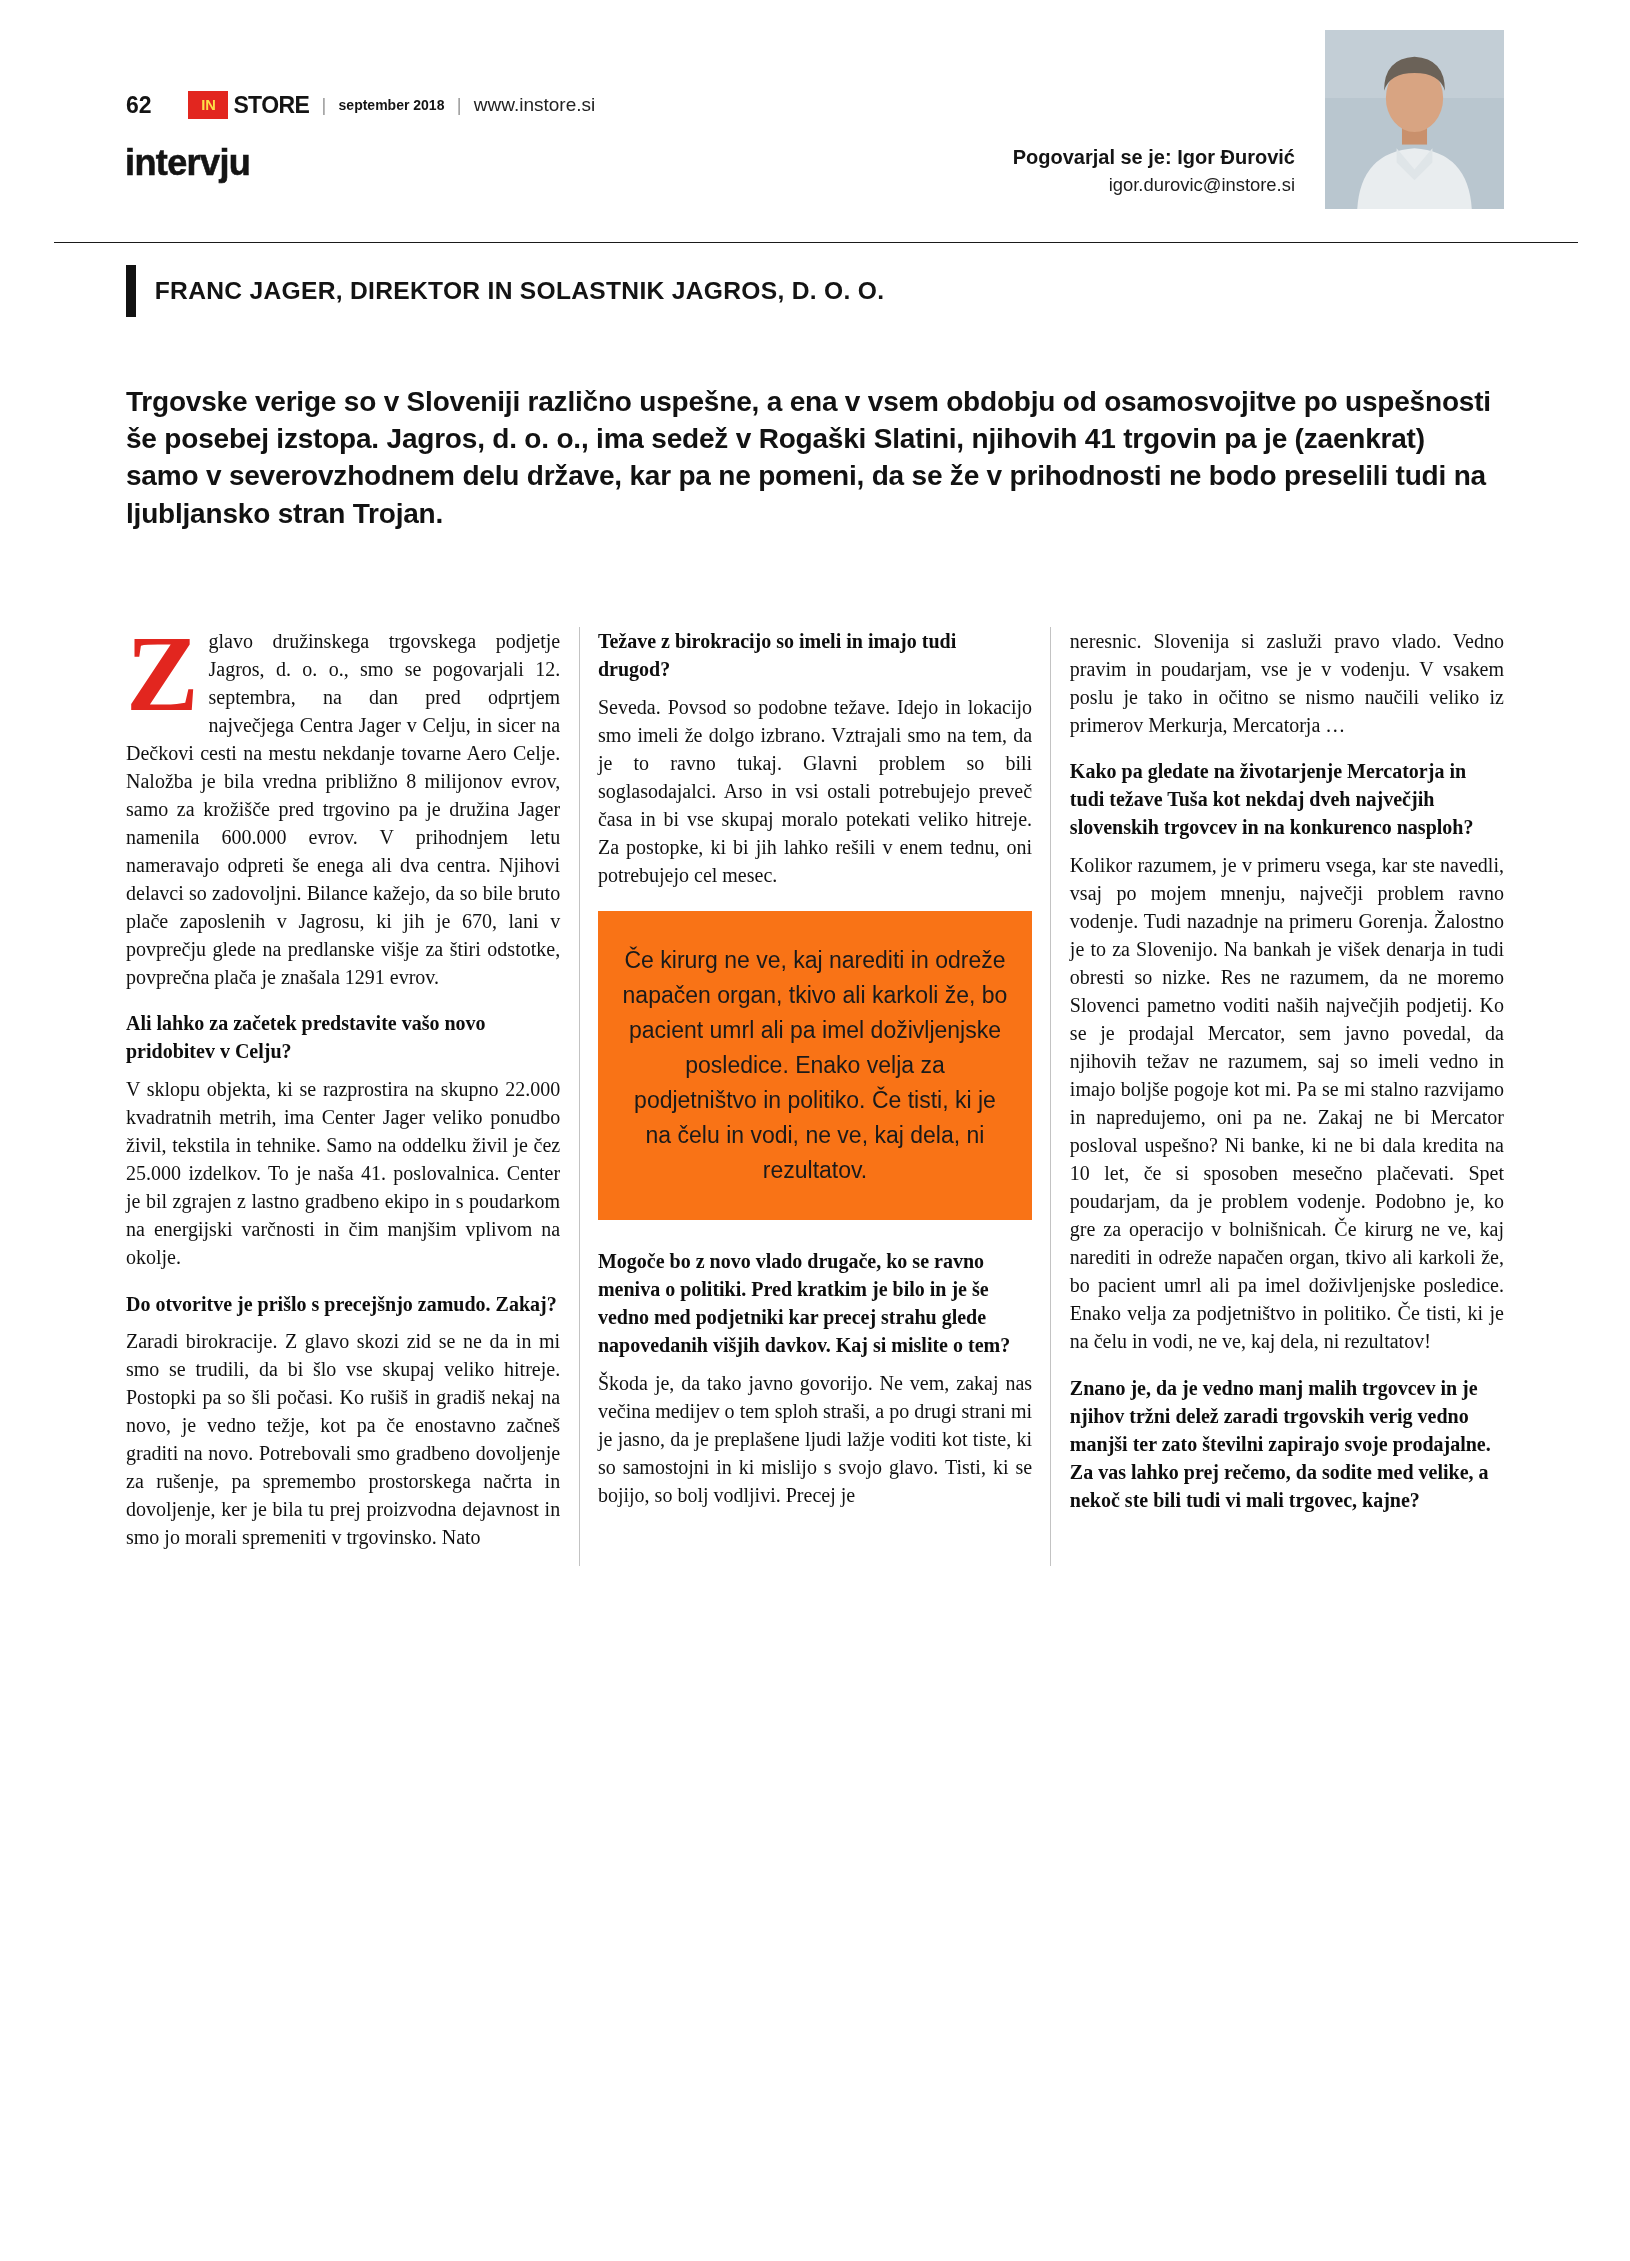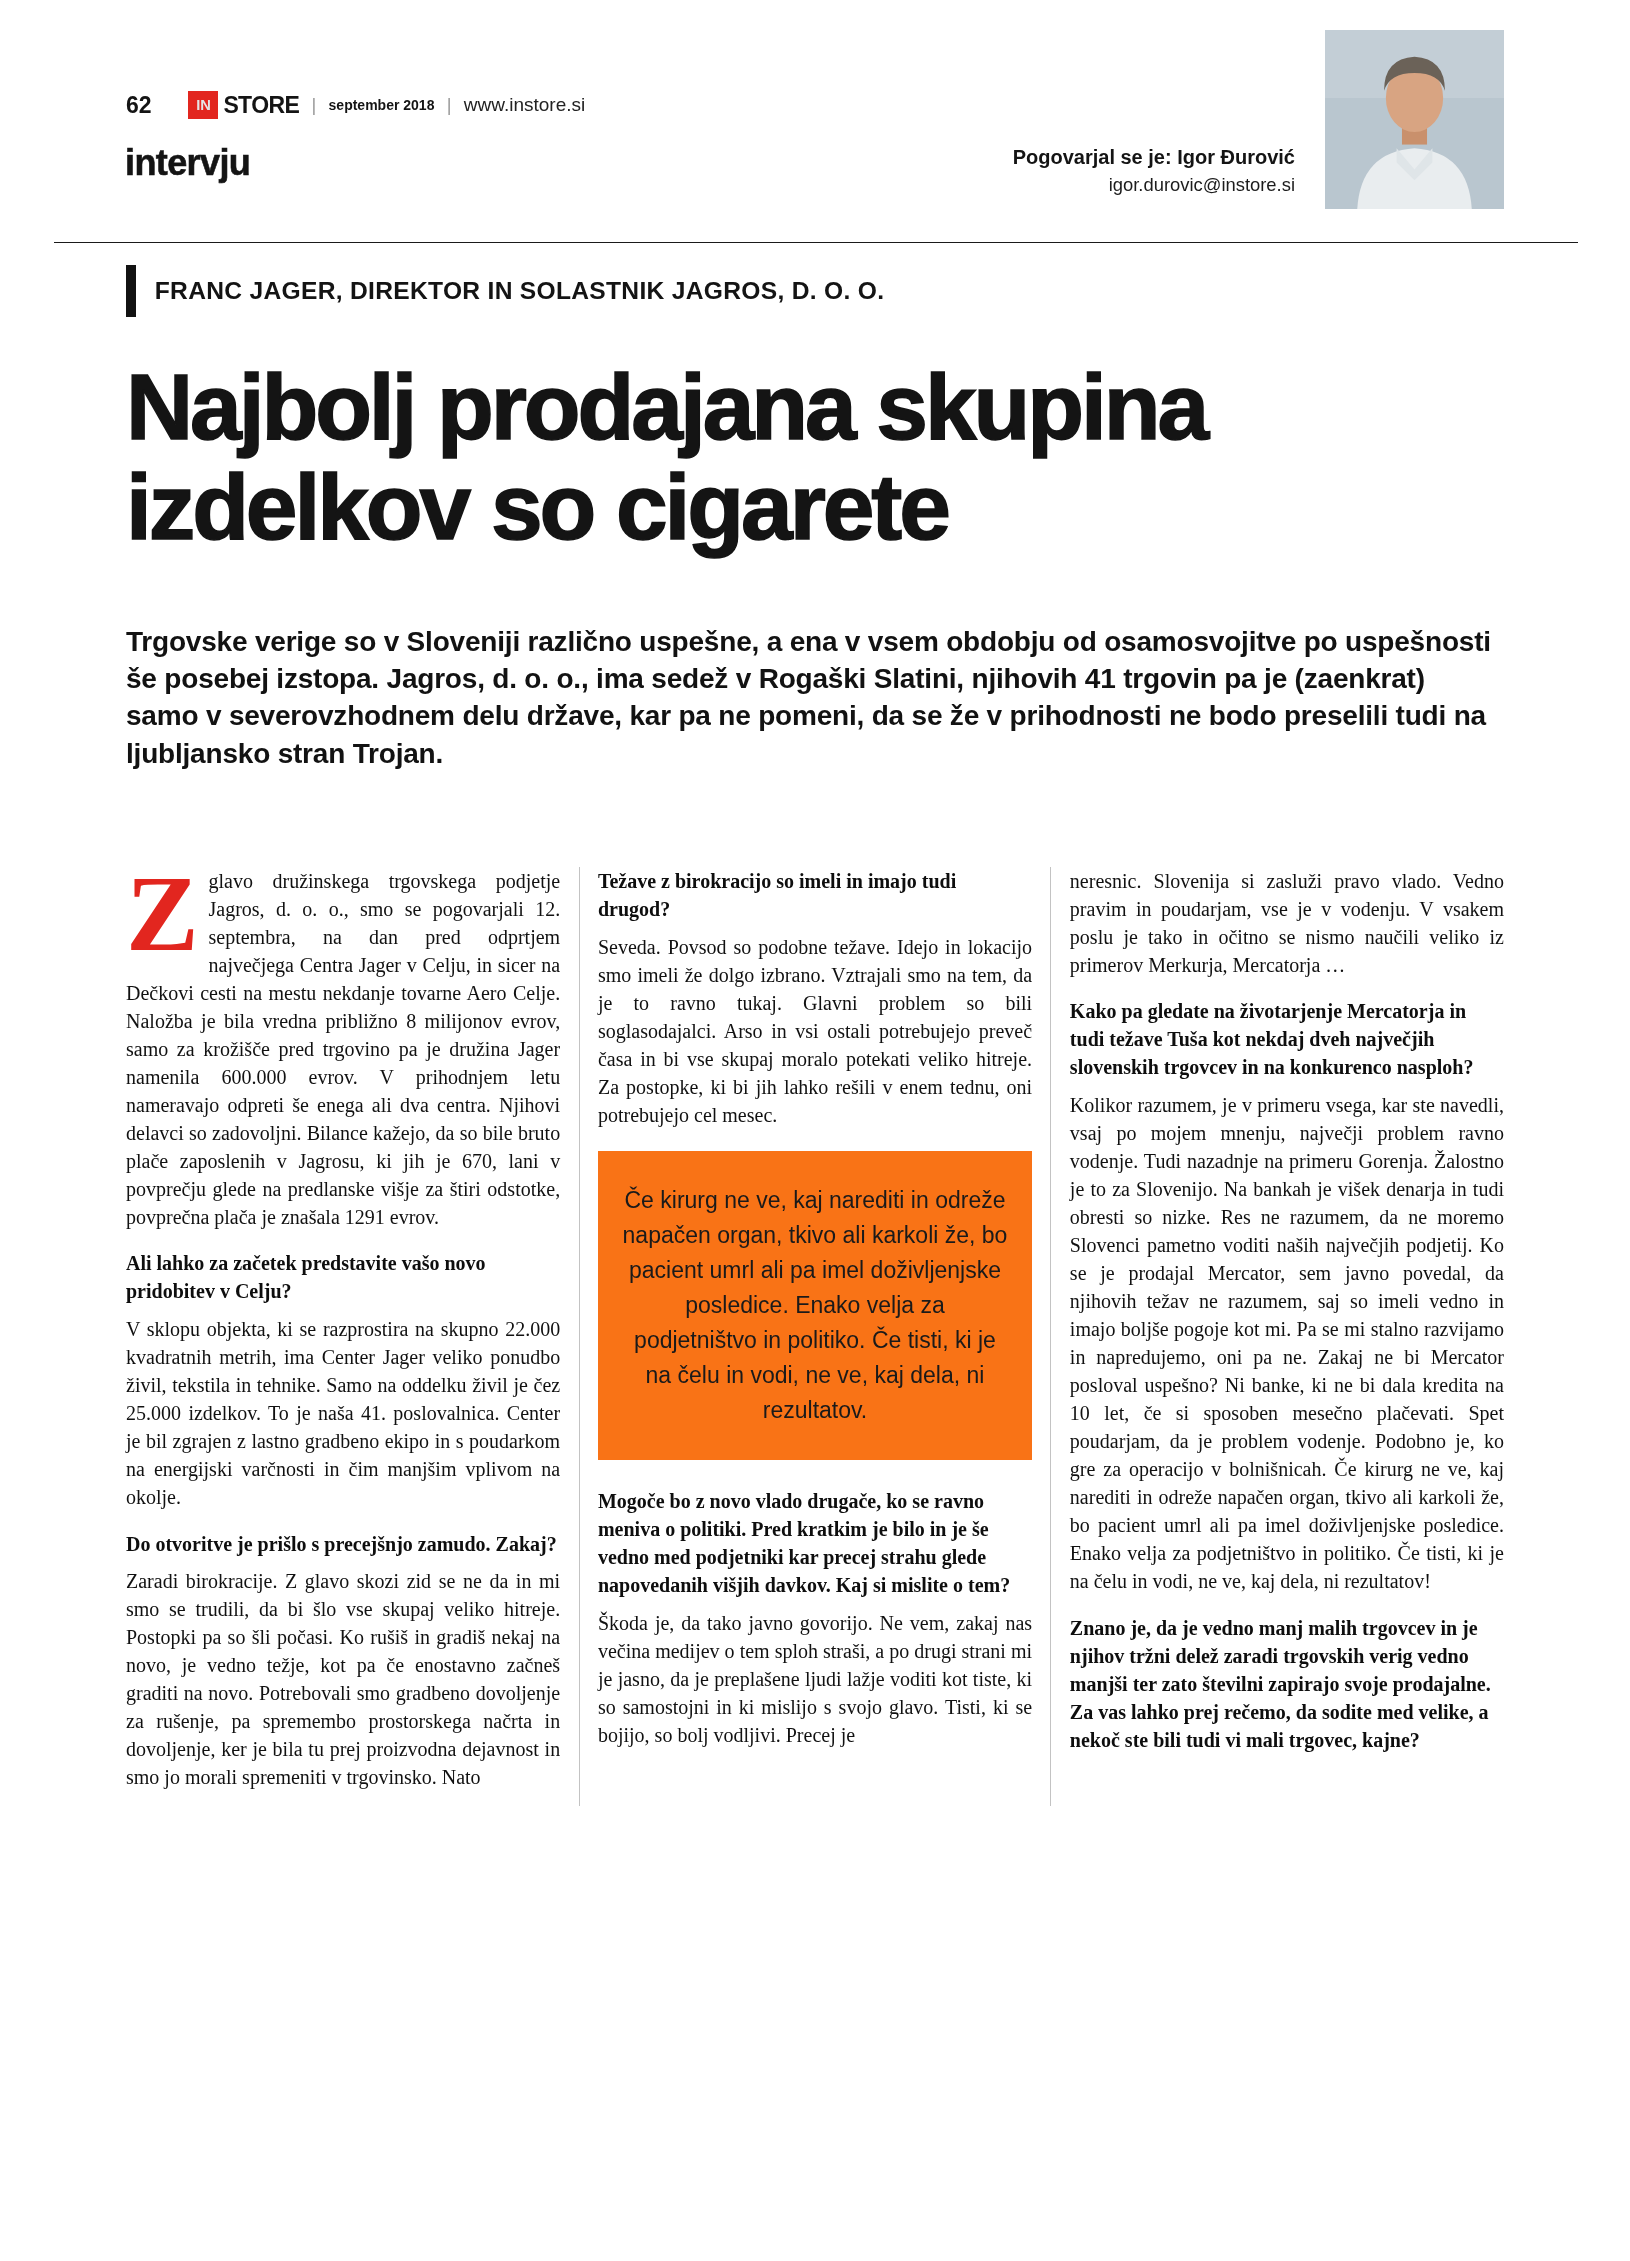--- a/index.html
+++ b/index.html
@@ -21,22 +21,22 @@
   
   .masthead{ position:relative; height:243px; }
   .top-row{
     position:absolute; left:126px; top:91px;
     display:flex; align-items:center; gap:12.3px;
   }
   .page-number{ font-weight:bold; font-size:23px; margin-right:24.6px; }
   .logo{ display:flex; align-items:center; gap:4.9px; }
   .logo-badge{
     display:flex; align-items:center; justify-content:center;
-    width:30px; height:28px; background:var(--red);
-    color:#e5e5e5; font-weight:bold; font-size:14.7px;
+    width:40px; height:28px; background:var(--red);
+    color:#fde047; font-weight:bold; font-size:14.7px;
   }
   .logo-name{ font-weight:bold; font-size:23px; letter-spacing:-0.6px; }
   .sep{ color:#9a9a9a; font-size:18.4px; font-weight:normal; }
   .issue{ font-weight:bold; font-size:14px; }
   .website{ font-size:19px; color:#222; }
   .section-title{
     position:absolute; left:125px; top:142px;
     font-size:36px; font-weight:bold; letter-spacing:-0.6px;
     -webkit-text-stroke:0.6px var(--ink);
   }
@@ -153,21 +153,20 @@
     <div class="masthead-rule"></div>
   </header>
 
   <article class="article">
 
     <div class="kicker-row">
       <span class="kicker-bar"></span>
       <h3 class="kicker">FRANC JAGER, DIREKTOR IN SOLASTNIK JAGROS, D. O. O.</h3>
     </div>
 
-    <h1 class="headline">Najbolj prodajana skupina izdelkov so cigarete</h1>
 
     <p class="lead">Trgovske verige so v Sloveniji različno uspešne, a ena v vsem obdobju od osamosvojitve po uspešnosti še posebej izstopa. Jagros, d. o. o., ima sedež v Rogaški Slatini, njihovih 41 trgovin pa je (zaenkrat) samo v severovzhodnem delu države, kar pa ne pomeni, da se že v prihodnosti ne bodo preselili tudi na ljubljansko stran Trojan.</p>
 
     <div class="columns">
 
       <div class="col col-1">
         <p class="body"><span class="dropcap">Z</span><span>glavo družinskega trgovskega podjetje Jagros, d. o. o., smo se pogovarjali 12. septembra, na dan pred odprtjem največjega Centra Jager v Celju, in sicer na Dečkovi cesti na mestu nekdanje tovarne Aero Celje. Naložba je bila vredna približno 8 milijonov evrov, samo za krožišče pred trgovino pa je družina Jager namenila 600.000 evrov. V prihodnjem letu nameravajo odpreti še enega ali dva centra. Njihovi delavci so zadovoljni. Bilance kažejo, da so bile bruto plače zaposlenih v Jagrosu, ki jih je 670, lani v povprečju glede na predlanske višje za štiri odstotke, povprečna plača je znašala 1291 evrov.</span></p>
         <h3 class="qhead">Ali lahko za začetek predstavite vašo novo pridobitev v Celju?</h3>
         <p class="body">V sklopu objekta, ki se razprostira na skupno 22.000 kvadratnih metrih, ima Center Jager veliko ponudbo živil, tekstila in tehnike. Samo na oddelku živil je čez 25.000 izdelkov. To je naša 41. poslovalnica. Center je bil zgrajen z lastno gradbeno ekipo in s poudarkom na energijski varčnosti in čim manjšim vplivom na okolje.</p>
         <h3 class="qhead">Do otvoritve je prišlo s precejšnjo zamudo. Zakaj?</h3>

